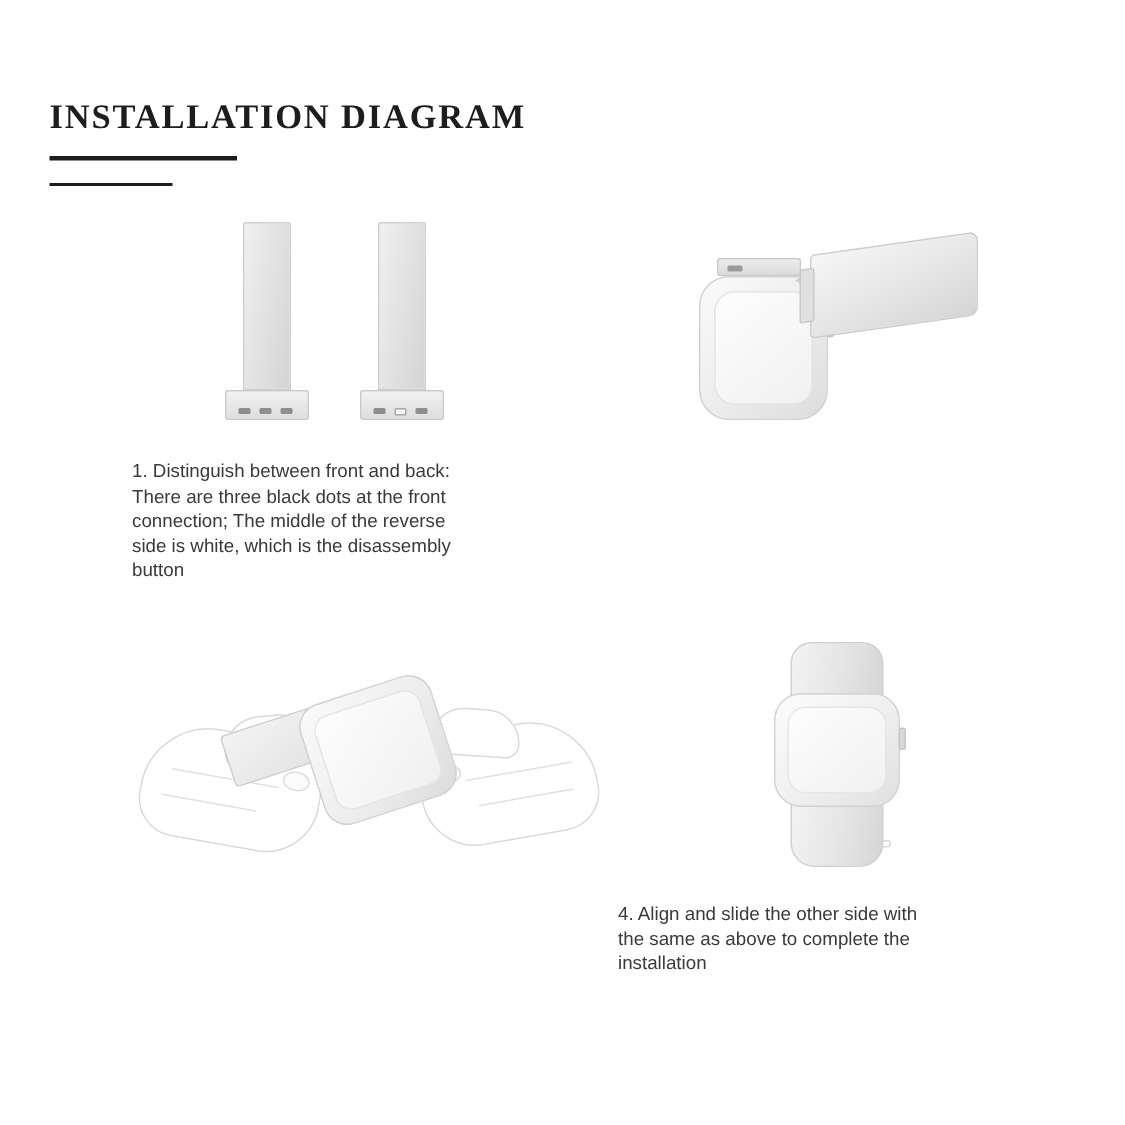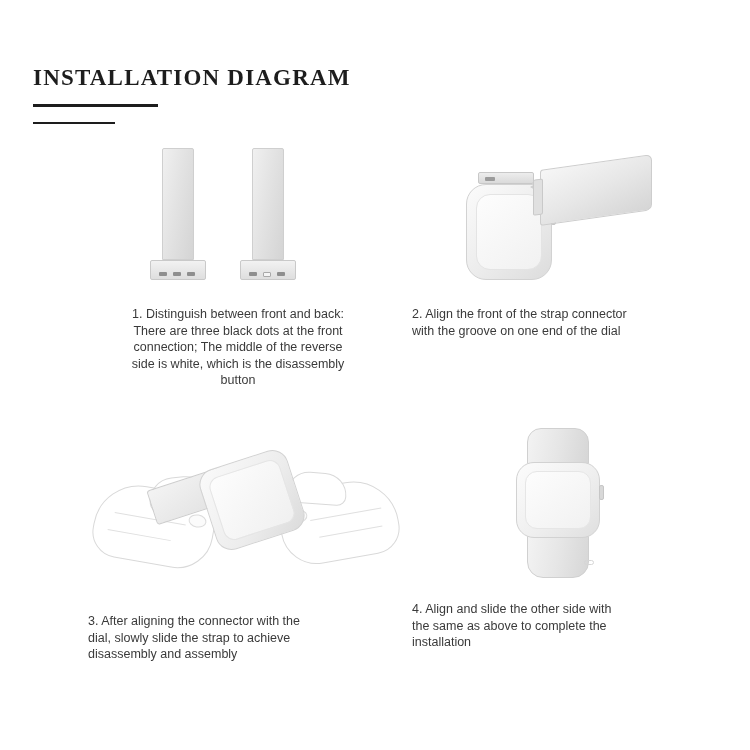--- a/index.html
+++ b/index.html
@@ -68,21 +68,21 @@
   #cell-1 { left: 88px;  top: 148px; width: 300px; }
   #cell-2 { left: 412px; top: 148px; width: 300px; }
   #cell-3 { left: 88px;  top: 440px; width: 300px; }
   #cell-4 { left: 412px; top: 428px; width: 300px; }
 
   #cell-1 .figure { height: 145px; }
   #cell-2 .figure { height: 145px; }
   #cell-3 .figure { height: 145px; }
   #cell-4 .figure { height: 145px; }
 
-  #cell-1 .caption { margin-top: 13px; text-align: center; }
+  #cell-1 .caption { margin-top: 13px; }
   #cell-2 .caption { margin-top: 13px; }
   #cell-3 .caption { margin-top: 28px; }
   #cell-4 .caption { margin-top: 28px; }
 
   
   .strap-pair {
     position: absolute;
     left: 62px;
     top: 0;
     width: 170px;
@@ -442,22 +442,20 @@
         </div>
         <div class="groove">
           <div class="notch"></div>
         </div>
         <div class="arrow-left"></div>
         <div class="insert-strap">
           <div class="lip"></div>
         </div>
       </div>
     </div>
-    <div class="caption">2. Align the front of the strap connector
-with the groove on one end of the dial</div>
   </div>
 
   <div class="cell" id="cell-3">
     <div class="figure">
       <div class="fig3">
         <div class="f3-hand hand-left">
           <div class="thumb"></div>
           <div class="nail" style="left:92px; top:18px;"></div>
           <div class="finger-line" style="left:18px; top:30px; width:72px;"></div>
           <div class="finger-line" style="left:14px; top:48px; width:64px;"></div>
@@ -467,23 +465,20 @@
           <div class="nail" style="left:10px; top:18px;"></div>
           <div class="finger-line" style="left:30px; top:30px; width:72px;"></div>
           <div class="finger-line" style="left:36px; top:48px; width:64px;"></div>
         </div>
         <div class="f3-strap"></div>
         <div class="f3-watch">
           <div class="screen"></div>
         </div>
       </div>
     </div>
-    <div class="caption">3. After aligning the connector with the
-dial, slowly slide the strap to achieve
-disassembly and assembly</div>
   </div>
 
   <div class="cell" id="cell-4">
     <div class="figure">
       <div class="fig4">
         <div class="f4-top-band"></div>
         <div class="f4-bottom-band">
           <div class="f4-holes"></div>
         </div>
         <div class="f4-body">

